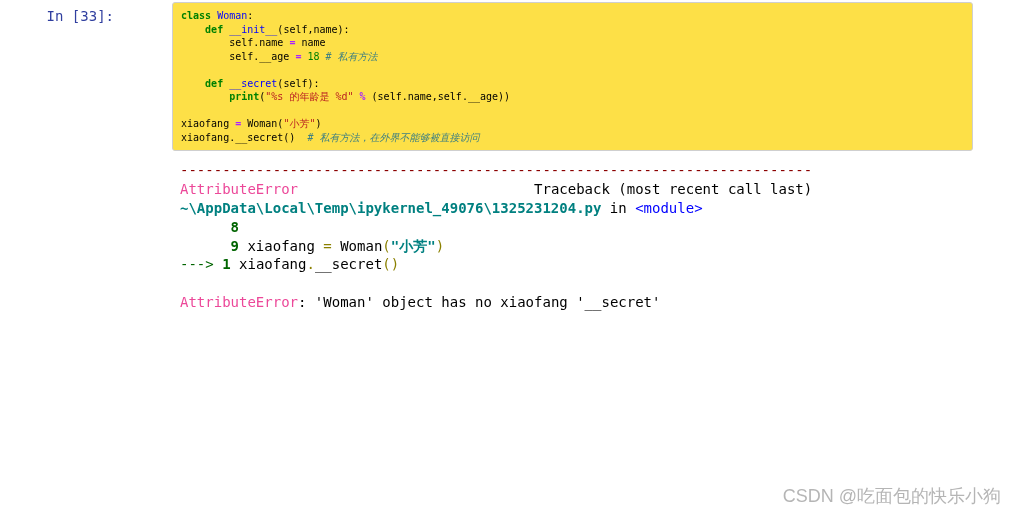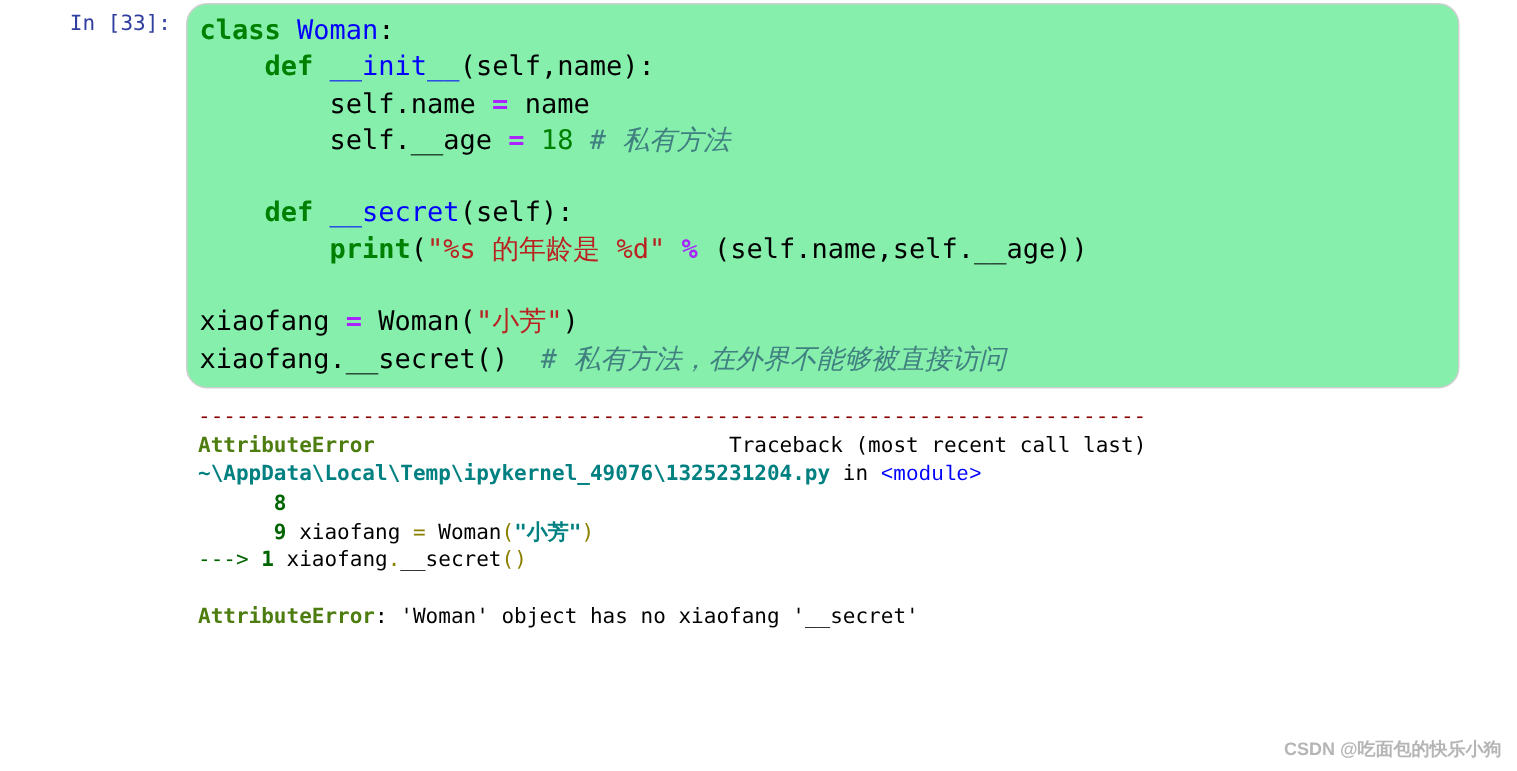--- a/index.html
+++ b/index.html
@@ -1,38 +1,38 @@
 <!DOCTYPE html>
 <html><head>
   <meta charset="utf-8">
   <style>
     * { margin: 0; padding: 0; box-sizing: border-box; }
     body { font-family: "SimSun", "Menlo", "DejaVu Sans Mono", "Consolas", monospace; font-size: 14px; background: #fff; width: 1011px; height: 514px; overflow: hidden; position: relative; }
     .notebook { display: flex; flex-direction: column; }
-    .cell { display: flex; padding: 0; margin-top: 2px; }
+    .cell { display: flex; padding: 0; margin-top: 2px; gap: 48px; }
     .prompt-area { width: 124px; flex-shrink: 0; text-align: right; padding: 6px 10px 0 0; }
     .in-prompt { color: #303F9F; font-family: monospace; font-size: 14px; }
     .code-area { flex: 1; padding-right: 30px; }
-    .input-box { border: 1px solid #cfcfcf; border-radius: 14px; background: #86efac; padding: 6px 8px; font-family: "SimSun", monospace; font-size: 18px; line-height: 1.35; white-space: pre; margin-right: 8px; }
+    .input-box { border: 1px solid #cfcfcf; border-radius: 3px; background: #fde047; padding: 6px 8px; font-family: "SimSun", monospace; font-size: 10px; line-height: 1.35; white-space: pre; margin-right: 8px; }
     .k-green { color: #008000; font-weight: bold; }
     .nc { color: #0000FF; }
     .fn { color: #0000FF; }
     .op { color: #AA22FF; font-weight: bold; }
     .num { color: #008000; }
     .str { color: #BA2121; }
     .cm { color: #408080; font-style: italic; }
     .output-area { padding: 10px 8px 4px 8px; font-family: "SimSun", monospace; font-size: 14px; line-height: 1.35; white-space: pre; margin-right: 8px; }
     .err-red { color: #8B0000; }
-    .err-bold { color: #4d7c0f; font-weight: bold; }
+    .err-bold { color: #ec4899; font-weight: normal; }
     .tb-teal { color: #008080; font-weight: bold; margin-top: 19px; }
     .tb-green { color: #006400; font-weight: bold; }
-    .tb-blue { color: #0000FF; font-family: Liberation Mono, monospace; }
+    .tb-blue { color: #0000FF; }
     .tb-yellow { color: #8B8000; }
     .tb-arrow { color: #006400; }
-    .watermark { position: absolute; right: 10px; bottom: 6px; color: rgba(120,120,120,0.55); font-size: 12px; font-family: "Microsoft YaHei", sans-serif; pointer-events: none; font-weight: bold; }
+    .watermark { position: absolute; right: 10px; bottom: 6px; color: rgba(120,120,120,0.55); font-size: 18px; font-family: "Microsoft YaHei", sans-serif; pointer-events: none; }
   </style>
 </head>
 <body>
 
 <div class="notebook">
   <div class="cell">
     <div class="prompt-area">
       <span class="in-prompt"><span>In</span> <span>[33]:</span></span>
     </div>
     <div class="code-area">

